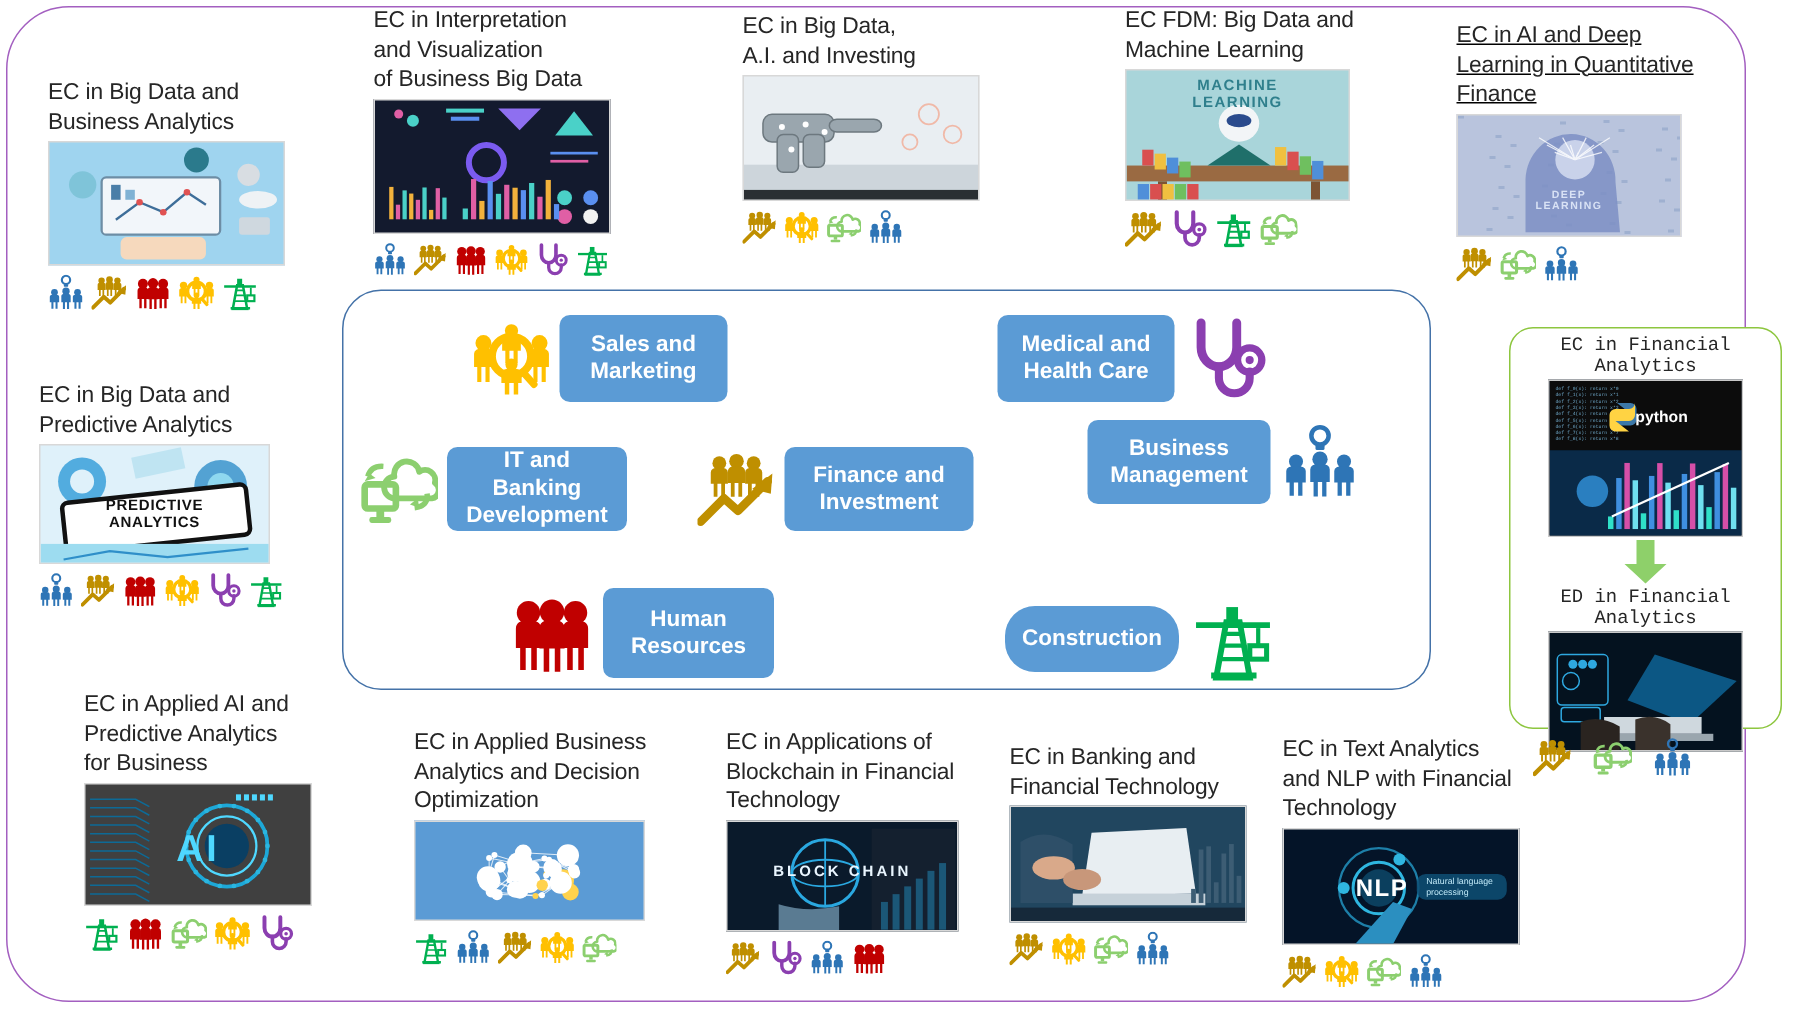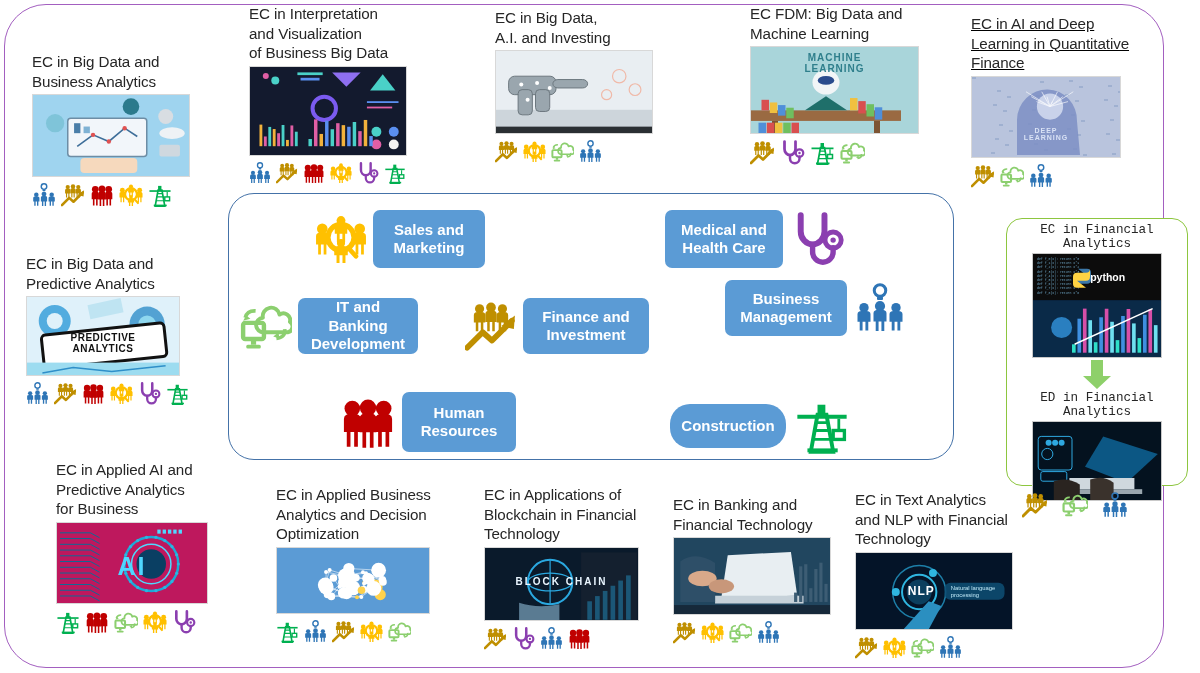--- a/index.html
+++ b/index.html
@@ -570,21 +570,21 @@
           <circle cx="11.5" cy="10.626" r="2.346"></circle>
           <path d="M8.51 13.799999999999999 q0 -1.656 2.99 -1.656 q2.99 0 2.99 1.656 l0 3.864 l-1.0166000000000002 0 l0 4.4159999999999995 l-1.3156 0 l0 -4.4159999999999995 l-1.3156 0 l0 4.4159999999999995 l-1.3156 0 l0 -4.4159999999999995 l-1.0166000000000002 0 Z"></path>
           <circle cx="18.86" cy="11.3505" r="2.1505"></circle>
           <path d="M15.87 14.260000000000002 q0 -1.518 2.99 -1.518 q2.99 0 2.99 1.518 l0 3.5420000000000003 l-1.0166000000000002 0 l0 4.048 l-1.3156 0 l0 -4.048 l-1.3156 0 l0 4.048 l-1.3156 0 l0 -4.048 l-1.0166000000000002 0 Z"></path>
         </svg>
       </div>
     </div>
     <div class="prog-card" style="left: 750px; top: 4px; width: 210px;">
       <div class="prog-title">EC FDM: Big Data and
 Machine Learning</div>
-      <div class="thumb" style="width:169px;height:88px;background:#a9d5da;">
+      <div class="thumb" style="width:150px;height:88px;background:#a9d5da;">
     <svg width="150" height="88" viewBox="0 0 150 88" style="display:block">
           <rect x="0" y="63.36" width="150" height="10.559999999999999" fill="#9a6a42"></rect>
       <rect x="21.000000000000004" y="73.92" width="6" height="14.08" fill="#7d5433"></rect>
       <rect x="122.99999999999999" y="73.92" width="6" height="14.08" fill="#7d5433"></rect>
       <ellipse cx="75" cy="35.2" rx="13.5" ry="12.32" fill="#f2f5f7"></ellipse>
       <ellipse cx="75" cy="33.44" rx="8.25" ry="4.4" fill="#2a4b8d"></ellipse>
       <path d="M54 63.36 L75 49.28 L96 63.36 Z" fill="#1f6f6a"></path>
       <g>
             <rect x="10.500000000000002" y="52.8" width="7.5" height="10.559999999999999" fill="#d94f4f"></rect>
             <rect x="18.75" y="55.44" width="7.5" height="10.559999999999999" fill="#f0c040"></rect>
@@ -822,21 +822,21 @@
           <path d="M18.400000000000002 8.51 L18.400000000000002 13.34" stroke="#00b050" stroke-width="1.1500000000000001"></path>
           <rect x="16.099999999999998" y="13.34" width="4.6000000000000005" height="3.68" fill="none" stroke="#00b050" stroke-width="1.38"></rect>
           <path d="M5.52 20.7 L17.94 20.7 L17.94 22.31 L5.52 22.31 Z"></path>
         </svg>
       </div>
     </div>
     <div class="prog-card" style="left: 56px; top: 460px; width: 212px;">
       <div class="prog-title">EC in Applied AI and
 Predictive Analytics
 for Business</div>
-      <div class="thumb" style="width:152px;height:82px;background:#be185d;">
+      <div class="thumb" style="width:152px;height:82px;background:#404040;">
     <svg width="152" height="82" viewBox="0 0 152 82" style="display:block">
           <g stroke="#0d6a96" stroke-width="1" fill="none">
         <path d="M3.04 9.84 L33.44 9.84 L42.56 14.76"></path>
             <path d="M3.04 15.58 L33.44 15.58 L42.56 20.5"></path>
             <path d="M3.04 21.32 L33.44 21.32 L42.56 26.240000000000002"></path>
             <path d="M3.04 27.060000000000002 L33.44 27.060000000000002 L42.56 31.98"></path>
             <path d="M3.04 32.800000000000004 L33.44 32.800000000000004 L42.56 37.72"></path>
             <path d="M3.04 38.54 L33.44 38.54 L42.56 43.46"></path>
             <path d="M3.04 44.28 L33.44 44.28 L42.56 49.20000000000001"></path>
             <path d="M3.04 50.02000000000001 L33.44 50.02000000000001 L42.56 54.940000000000005"></path>
@@ -1200,21 +1200,21 @@
       <g fill="#2fb6e0">
             <circle cx="76.95417490364387" cy="57.93099766837377" r="4"></circle>
             <circle cx="39.800000000000004" cy="39" r="4"></circle>
             <circle cx="76.95417490364387" cy="20.069002331626226" r="4"></circle>
           </g>
       <rect x="88.48" y="29.64" width="60.04" height="17.16" rx="6" fill="#0e4f74" opacity="0.85"></rect>
       <text x="94.8" y="36.66" fill="#bfe8f7" font-size="5.85" font-family="Liberation Sans">Natural language</text>
       <text x="94.8" y="43.68000000000001" fill="#bfe8f7" font-size="5.85" font-family="Liberation Sans">processing</text>
       <path d="M47.4 76.44 L72.68 48.36 L85.32000000000001 53.040000000000006 L72.68 76.44 Z" fill="#2b8fc0"></path>
         </svg>
-        <div class="thumb-label" style="top:31.200000000000003px;left:-25.28px;font-size:12px;color:#ffffff;letter-spacing:1px;;white-space:pre-line;">NLP</div>
+        <div class="thumb-label" style="top:31.200000000000003px;left:-25.28px;font-size:16px;color:#ffffff;letter-spacing:1px;;white-space:pre-line;">NLP</div>
       </div>
       <div class="icon-row">
         <svg class="ico" width="23" height="23" viewBox="0 0 23 23" fill="#bf8f00">
           <circle cx="6.44" cy="3.8732000000000006" r="2.0332000000000003"></circle>
           <path d="M3.9100000000000006 6.6240000000000006 q0 -1.4352 2.53 -1.4352 q2.53 0 2.53 1.4352 l0 3.3488000000000007 l-0.8602 0 l0 3.8272000000000004 l-1.1132 0 l0 -3.8272000000000004 l-1.1132 0 l0 3.8272000000000004 l-1.1132 0 l0 -3.8272000000000004 l-0.8602 0 Z"></path>
           <circle cx="11.5" cy="3.3005000000000004" r="2.1505"></circle>
           <path d="M8.97 6.210000000000001 q0 -1.518 2.53 -1.518 q2.53 0 2.53 1.518 l0 3.5420000000000003 l-0.8602 0 l0 4.048 l-1.1132 0 l0 -4.048 l-1.1132 0 l0 4.048 l-1.1132 0 l0 -4.048 l-0.8602 0 Z"></path>
           <circle cx="16.56" cy="3.8732000000000006" r="2.0332000000000003"></circle>
           <path d="M14.03 6.6240000000000006 q0 -1.4352 2.53 -1.4352 q2.53 0 2.53 1.4352 l0 3.3488000000000007 l-0.8602 0 l0 3.8272000000000004 l-1.1132 0 l0 -3.8272000000000004 l-1.1132 0 l0 3.8272000000000004 l-1.1132 0 l0 -3.8272000000000004 l-0.8602 0 Z"></path>
           <path d="M0.92 21.16 L7.82 14.26 L11.96 17.94 L20.7 9.200000000000001" stroke="#bf8f00" stroke-width="2.53" fill="none" stroke-linejoin="round" stroke-linecap="round"></path>

